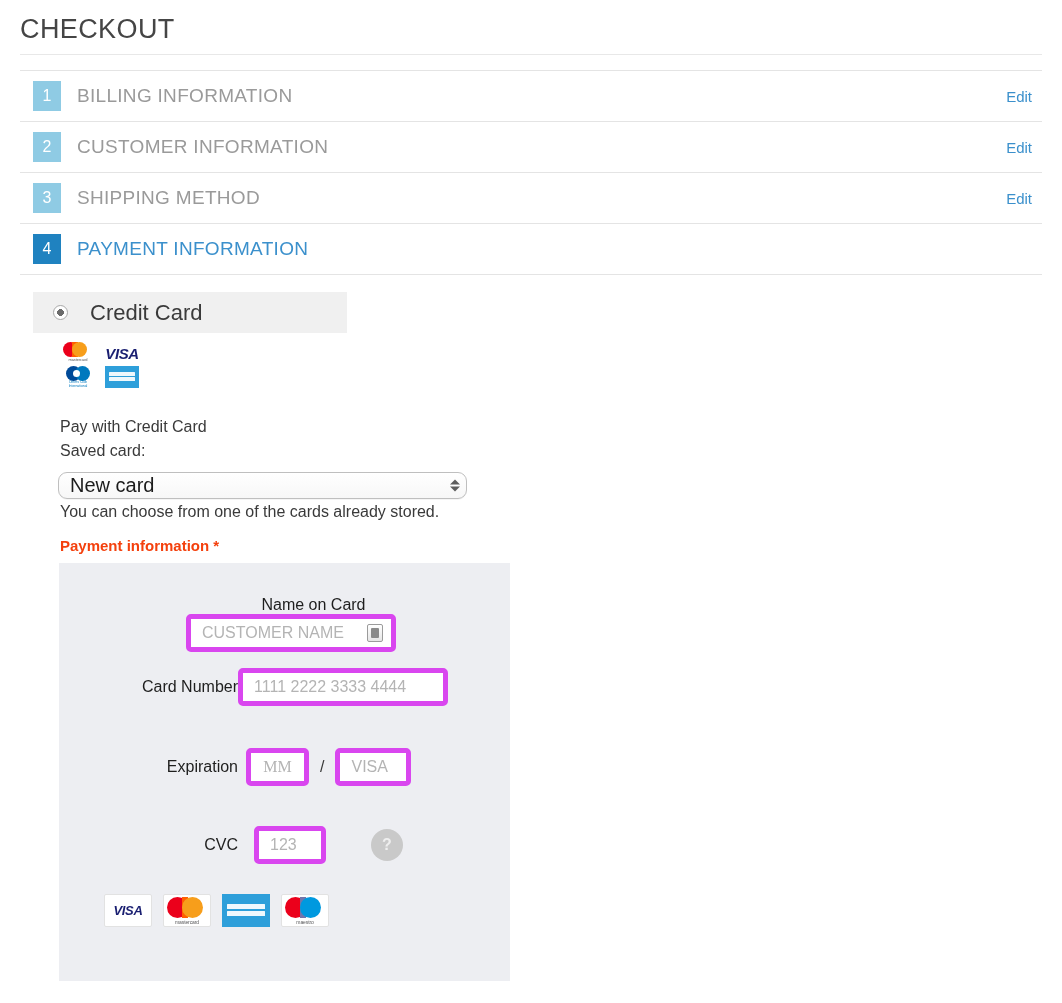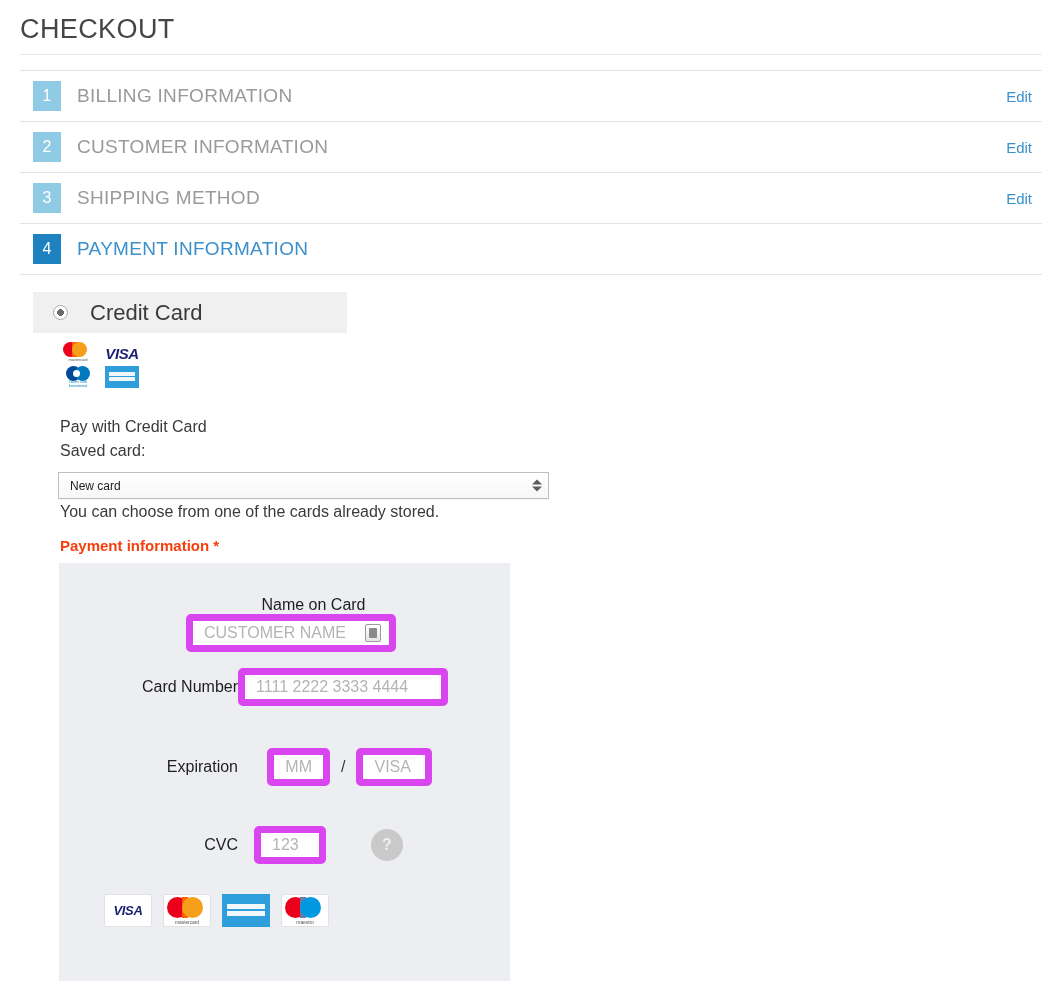--- a/index.html
+++ b/index.html
@@ -107,25 +107,25 @@
   .amex-mini span { display: block; width: 26px; }
   .amex-mini b { display: block; background: #ffffff; height: 4px; margin-bottom: 1.5px;
                  border-radius: 0.5px; opacity: 0.92; }
 
   
   .pay-with { position: absolute; left: 60px; top: 418px; font-size: 16px; color: #3a3a3a; }
   .saved-card-lbl { position: absolute; left: 60px; top: 442px; font-size: 16px; color: #3a3a3a; }
 
   .saved-select {
     position: absolute; left: 58px; top: 472px;
-    width: 491px; height: 27px;
+    width: 409px; height: 27px;
     background: linear-gradient(#ffffff, #f7f7f7);
-    border: 1px solid #bfbfbf; border-radius: 0;
+    border: 1px solid #bfbfbf; border-radius: 9px;
     display: flex; align-items: center;
-    font-size: 12px; color: #1c1c1c;
+    font-size: 20px; color: #1c1c1c;
     box-shadow: 0 1px 0 rgba(0,0,0,0.04);
   }
   .saved-select .sel-val { margin-left: 11px; }
   .stepper {
     position: absolute; right: 6px; top: 50%; transform: translateY(-50%);
     width: 11px; height: 19px; display: flex; flex-direction: column;
     align-items: center; justify-content: center; gap: 2px;
   }
   .stepper i { display: block; width: 0; height: 0; border-left: 5px solid transparent;
                border-right: 5px solid transparent; }
@@ -142,21 +142,21 @@
     position: absolute; left: 59px; top: 563px;
     width: 451px; height: 418px;
     background: #edeef2;
   }
 
   .frow { position: absolute; display: flex; align-items: center; }
   .frow .flabel { font-size: 16px; color: #1e1e1e; text-align: right; }
 
   .finput {
     background: #ffffff;
-    border: 7px solid #d946ef;
+    border: 5px solid #d946ef;
     border-radius: 5px;
     height: 38px;
     display: flex; align-items: center;
     font-size: 16px; color: #b4b4b4;
     padding: 0 11px;
     position: relative;
   }
 
   
   .row-name { left: 14px; top: 33px; width: 420px; flex-direction: column; }
@@ -171,21 +171,21 @@
   .contact-ico b { display:block; width: 8px; height: 10px; background: #8a8a8a; border-radius: 1px; }
 
   
   .row-card { left: 14px; top: 105px; width: 420px; }
   .row-card .flabel { width: 165px; }
   .row-card .finput { margin-left: 0; width: 210px; }
 
   
   .row-exp { left: 14px; top: 185px; width: 420px; }
   .row-exp .flabel { width: 165px; }
-  .row-exp .finput.mm { margin-left: 29px; width: 63px; justify-content: flex-end; }
+  .row-exp .finput.mm { margin-left: 8px; width: 63px; justify-content: center; font-family: Liberation Serif, serif; }
   .row-exp .slash { margin: 0 11px; font-size: 16px; color: #3a3a3a; }
   .row-exp .finput.yyyy { width: 76px; }
 
   
   .row-cvc { left: 14px; top: 263px; width: 420px; }
   .row-cvc .flabel { width: 165px; }
   .row-cvc .finput.cvc { margin-left: 16px; width: 72px; }
   .help-dot {
     margin-left: 45px;
     width: 32px; height: 32px; border-radius: 50%;

